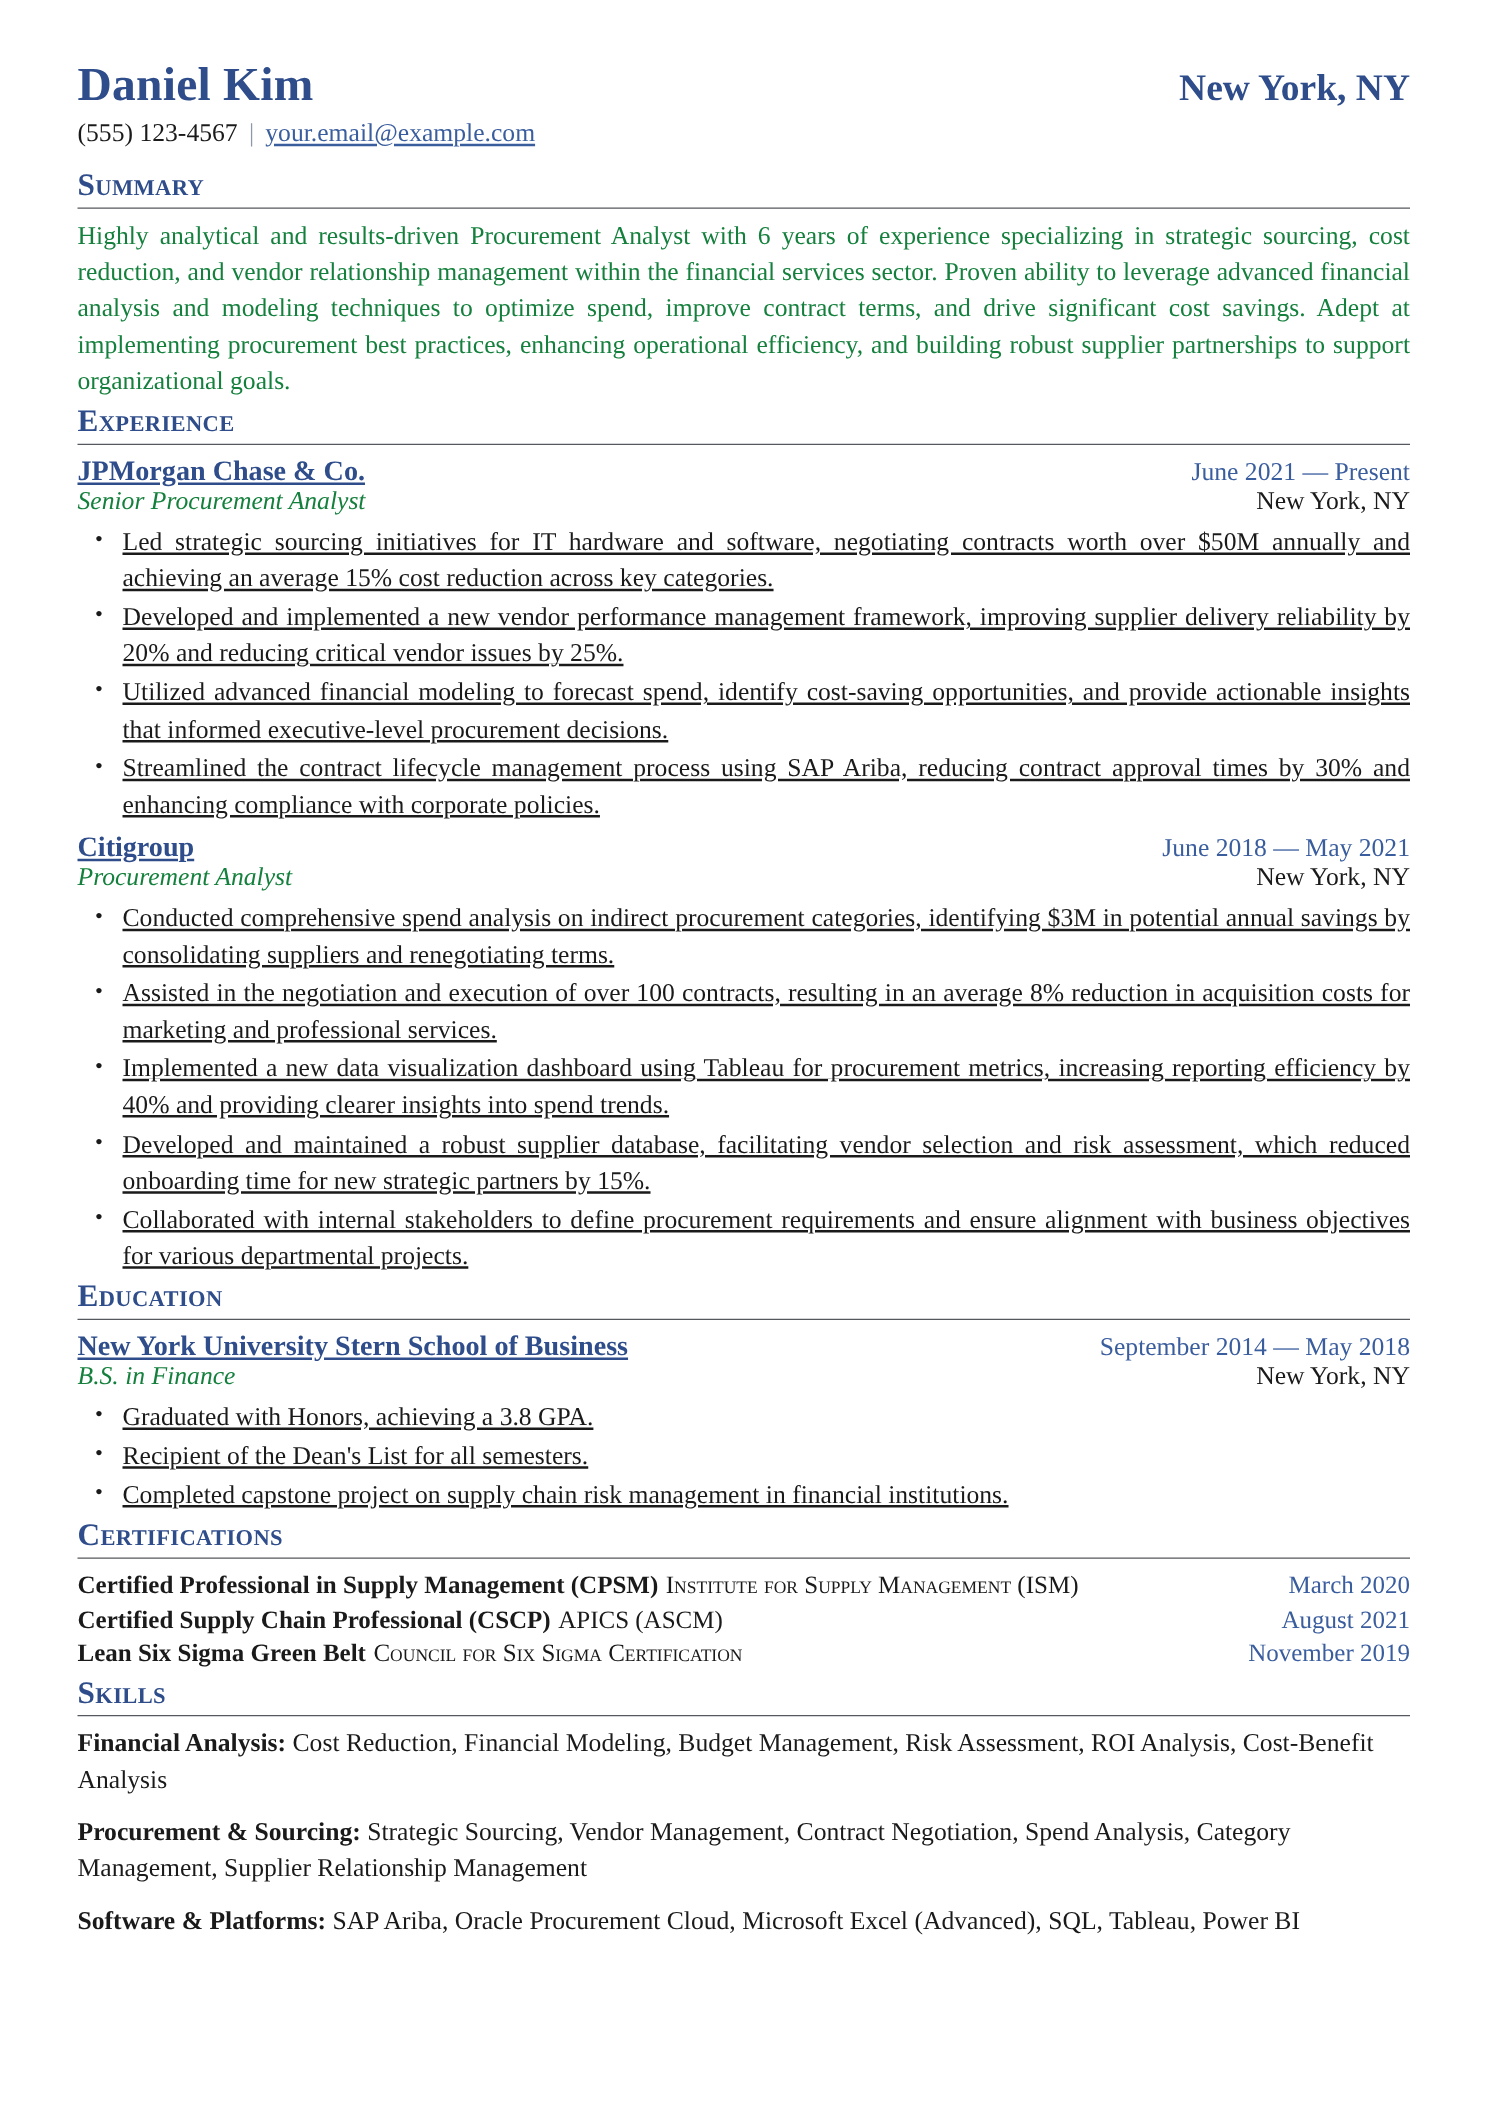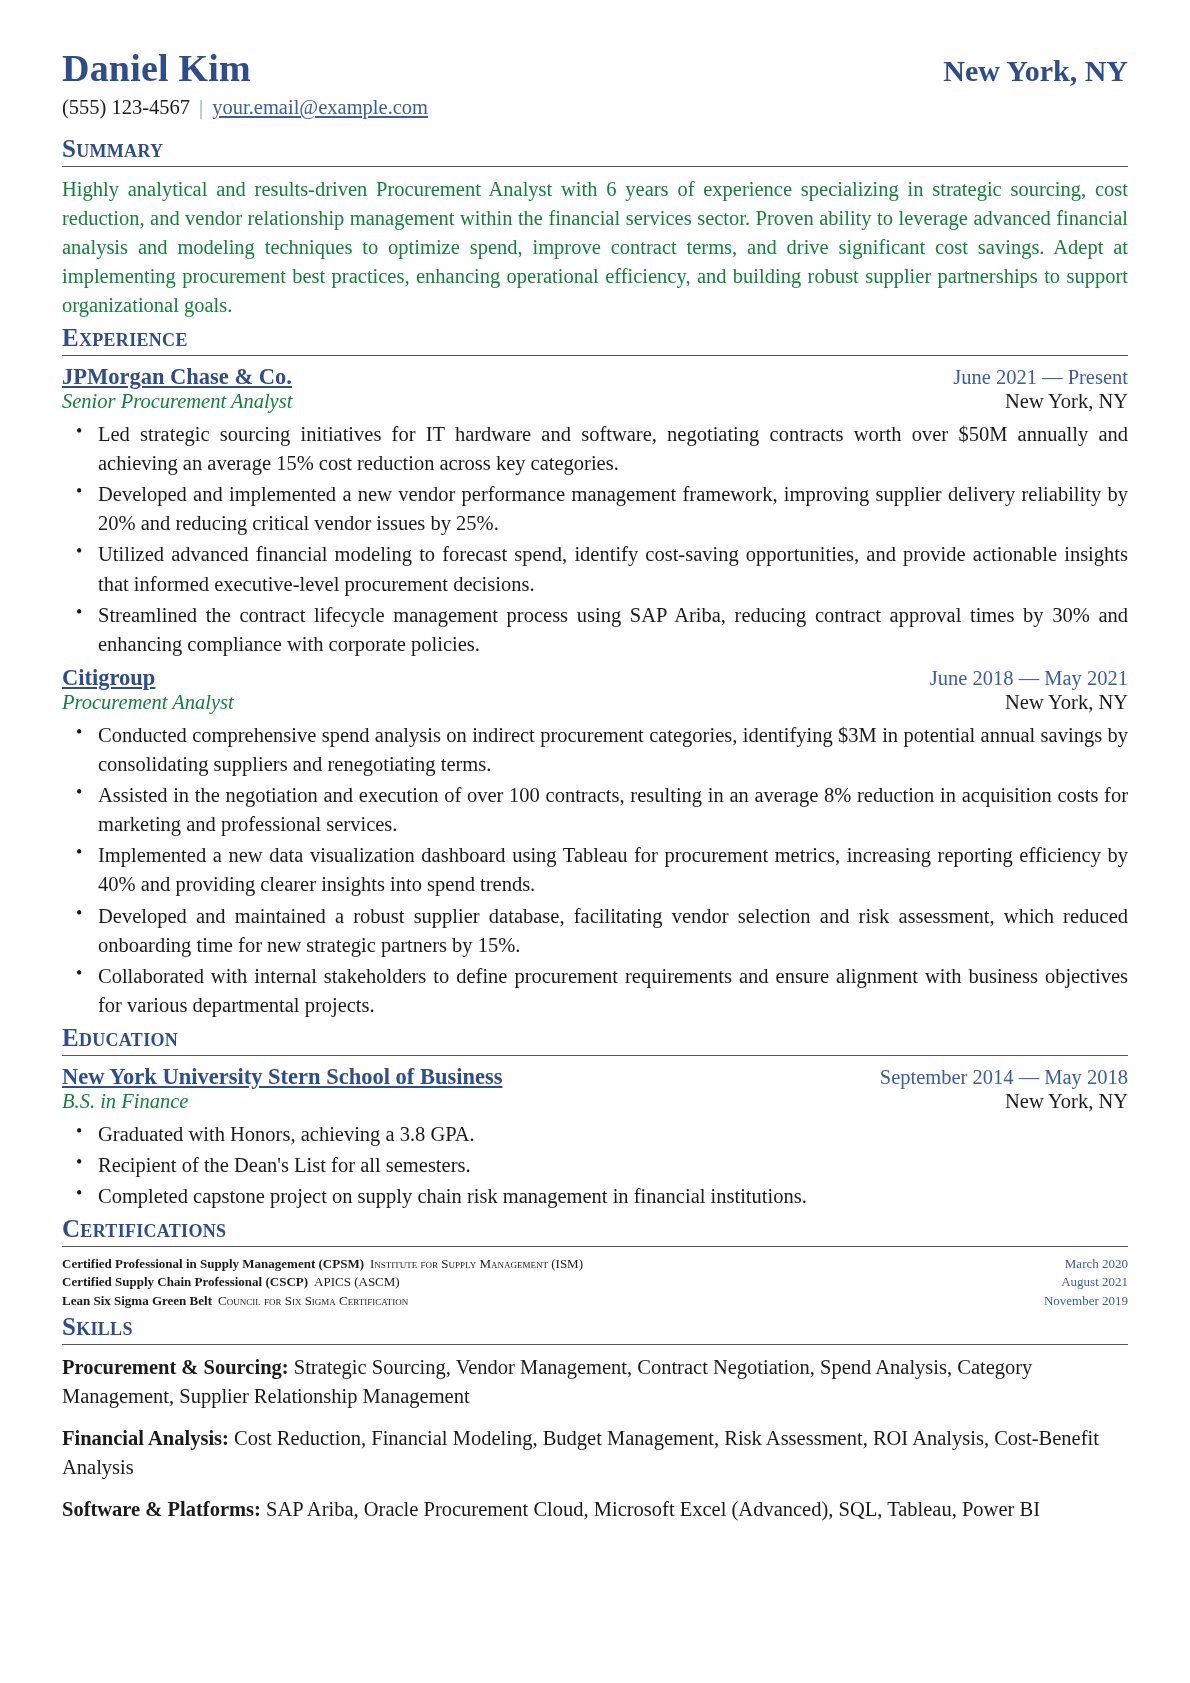--- a/index.html
+++ b/index.html
@@ -109,36 +109,37 @@
     list-style: none;
   }
   ul.bullets li {
     font-size: 20.5px;
     line-height: 1.42;
     text-align: justify;
     color: #1a1a1a;
     position: relative;
     margin-bottom: 2px;
     padding-left: 2px;
+    text-decoration: underline;
   }
   ul.bullets li::before {
     content: "\2022";
     position: absolute;
     left: -20px;
     top: -1px;
     font-size: 18px;
   }
 
   
   .cert-row {
     display: flex;
     align-items: baseline;
     justify-content: space-between;
     gap: 16px;
-    font-size: 13px;
+    font-size: 20px;
     line-height: 1.34;
     margin-bottom: 1px;
   }
   .cert-main { flex: 1 1 auto; }
   .cert-name { font-weight: bold; color: #1a1a1a; }
   .cert-issuer {
     font-variant: small-caps;
     color: #1a1a1a;
     margin-left: 6px;
   }
@@ -256,23 +257,23 @@
     <div class="cert-row">
       <span class="cert-main"><span class="cert-name">Lean Six Sigma Green Belt</span><span class="cert-issuer">Council for Six Sigma Certification</span></span>
       <span class="cert-date">November 2019</span>
     </div>
   </div>
 
   <div class="section">
     <div class="section-title">Skills</div>
     <hr class="section-rule">
 
+    <p class="skill-line"><span class="skill-cat">Financial Analysis:</span>
+      <span>Cost Reduction, Financial Modeling, Budget Management, Risk Assessment, ROI Analysis, Cost-Benefit Analysis</span></p>
+
     <p class="skill-line"><span class="skill-cat">Procurement &amp; Sourcing:</span>
       <span>Strategic Sourcing, Vendor Management, Contract Negotiation, Spend Analysis, Category Management, Supplier Relationship Management</span></p>
 
-    <p class="skill-line"><span class="skill-cat">Financial Analysis:</span>
-      <span>Cost Reduction, Financial Modeling, Budget Management, Risk Assessment, ROI Analysis, Cost-Benefit Analysis</span></p>
-
     <p class="skill-line"><span class="skill-cat">Software &amp; Platforms:</span>
       <span>SAP Ariba, Oracle Procurement Cloud, Microsoft Excel (Advanced), SQL, Tableau, Power BI</span></p>
   </div>
 
 </div>
 
 </body></html>

